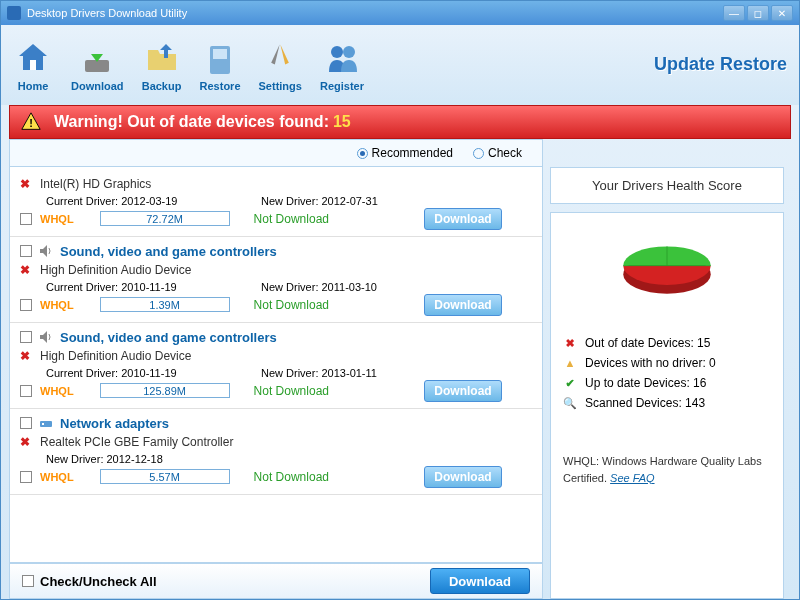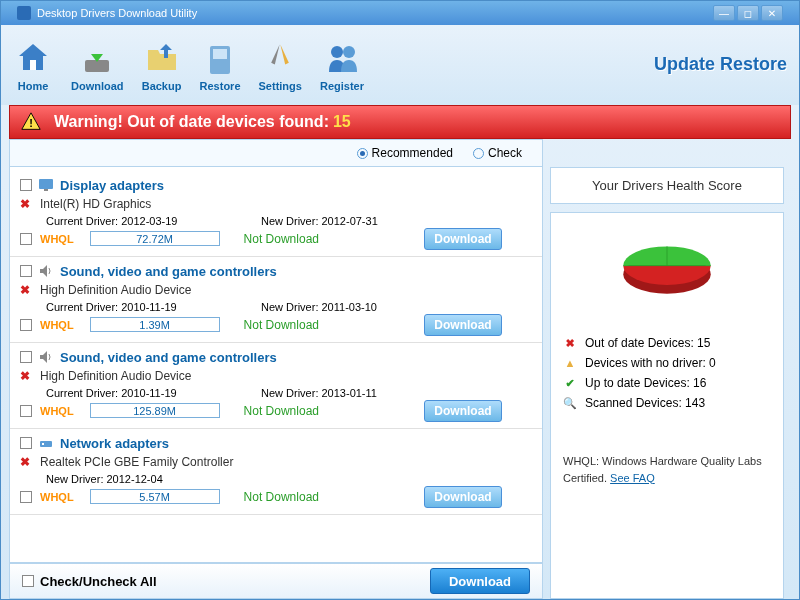--- a/index.html
+++ b/index.html
@@ -1,18 +1,18 @@
 <!DOCTYPE html>
 <html><head>
 <meta charset="utf-8">
 <style>
 * { margin: 0; padding: 0; box-sizing: border-box; font-family: Tahoma, Arial, sans-serif; }
 body { width: 800px; height: 600px; background: #fff; overflow: hidden; }
 .window { width: 800px; height: 600px; border: 1px solid #4a8cc7; background: linear-gradient(#e8f2fb, #d4e8f7); }
-.titlebar { height: 24px; background: linear-gradient(#6fb3e8, #4a90d9); display: flex; align-items: center; padding: 0 16px; color: #fff; font-size: 11px; }
+.titlebar { height: 24px; background: linear-gradient(#6fb3e8, #4a90d9); display: flex; align-items: center; padding: 0 6px; color: #fff; font-size: 11px; }
 .titlebar-icon { width: 14px; height: 14px; background: #2a6bb5; border-radius: 2px; margin-right: 6px; }
 .titlebar-btns { margin-left: auto; display: flex; gap: 2px; }
 .titlebar-btn { width: 22px; height: 16px; background: linear-gradient(#9ec9ed, #6fa8db); border: 1px solid #5a9cd6; border-radius: 2px; display: flex; align-items: center; justify-content: center; font-size: 10px; color: #fff; cursor: pointer; }
 .toolbar { height: 80px; display: flex; align-items: center; padding: 6px 12px; background: linear-gradient(#e8f2fb, #d4e8f7); }
 .tool-item { display: flex; flex-direction: column; align-items: center; margin-right: 18px; cursor: pointer; font-size: 11px; font-weight: bold; color: #0e64a8; }
 .tool-icon { width: 40px; height: 40px; display: flex; align-items: center; justify-content: center; margin-bottom: 2px; }
 .brand { margin-left: auto; text-align: right; font-size: 18px; font-weight: bold; color: #1b6ab5; text-shadow: 1px 1px 0 #fff; line-height: 1.2; }
 .content { padding: 0 8px; height: calc(100% - 104px); }
 .warning-bar { height: 34px; background: linear-gradient(#ff6b6b, #d42222); border: 1px solid #b51515; display: flex; align-items: center; padding: 0 10px; color: #fff; font-size: 16px; font-weight: bold; }
 .warning-icon { width: 22px; height: 22px; margin-right: 12px; }
@@ -29,36 +29,36 @@
 .checkbox { width: 12px; height: 12px; border: 1px solid #888; background: #fff; cursor: pointer; }
 .cat-icon { width: 16px; height: 16px; display: flex; align-items: center; justify-content: center; }
 .cat-name { color: #0e64a8; font-weight: bold; font-size: 13px; cursor: pointer; }
 .dev-row { display: flex; align-items: center; gap: 6px; padding: 2px 0 2px 0; }
 .x-icon { width: 14px; height: 14px; font-size: 12px; color: #d42222; font-weight: bold; }
 .dev-name { font-size: 12px; color: #333; }
 .date-row { display: flex; padding: 2px 0 2px 26px; font-size: 11px; }
 .date-row span:first-child { width: 215px; }
 .whql-row { display: flex; align-items: center; padding: 2px 0; position: relative; }
 .whql-label { color: #ff9000; font-size: 11px; font-weight: bold; margin-left: 8px; }
-.size-bar { margin-left: 16px; width: 130px; height: 15px; border: 1px solid #7aafdb; background: #fff; display: flex; align-items: center; justify-content: center; color: #0e64a8; font-size: 11px; }
+.size-bar { margin-left: 26px; width: 130px; height: 15px; border: 1px solid #7aafdb; background: #fff; display: flex; align-items: center; justify-content: center; color: #0e64a8; font-size: 11px; }
 .status-label { margin-left: 24px; color: #2a9e2a; font-size: 12px; }
 .dl-btn { position: absolute; right: 30px; width: 78px; height: 22px; background: linear-gradient(#aedcfb, #6bb8e8); border: 1px solid #4a90d9; border-radius: 3px; color: #fff; font-size: 12px; font-weight: bold; cursor: pointer; display: flex; align-items: center; justify-content: center; }
 .footer-row { height: 36px; border: 1px solid #b5d4ed; background: linear-gradient(#fff, #e8f2fb); display: flex; align-items: center; padding: 0 12px; }
 .footer-check { display: flex; align-items: center; gap: 6px; font-size: 13px; font-weight: bold; cursor: pointer; }
 .main-dl-btn { margin-left: auto; width: 100px; height: 26px; background: linear-gradient(#4db0f5, #1a7fd1); border: 1px solid #1668b5; border-radius: 3px; color: #fff; font-size: 13px; font-weight: bold; cursor: pointer; display: flex; align-items: center; justify-content: center; }
 .right-panel { width: 234px; display: flex; flex-direction: column; gap: 8px; padding-top: 28px; }
 .score-box { border: 1px solid #b5d4ed; background: #fff; padding: 10px; text-align: center; }
 .score-title { font-size: 13px; color: #333; }
 .score-val { font-size: 28px; color: #d42222; font-weight: bold; margin-top: 2px; }
 .stats-box { border: 1px solid #b5d4ed; background: #fff; padding: 12px; flex: 1; }
 .pie { width: 110px; height: 70px; margin: 10px auto 28px; position: relative; }
 .stat-line { display: flex; align-items: center; gap: 8px; font-size: 12px; padding: 3px 0; }
 .stat-icn { width: 14px; height: 14px; display: flex; align-items: center; justify-content: center; font-size: 11px; }
 .whql-note { font-size: 11px; color: #333; margin-top: 40px; line-height: 1.5; }
-.faq-link { color: #0e64a8; text-decoration: underline; cursor: pointer; }
+.faq-link { color: #0e64a8; text-decoration: underline; cursor: pointer; font-style: italic; }
 ::-webkit-scrollbar { width: 16px; }
 ::-webkit-scrollbar-track { background: #e8e8e8; }
 ::-webkit-scrollbar-thumb { background: #c0c0c0; border: 1px solid #a0a0a0; }
 </style>
 </head>
 <body>
 
 <div class="window">
   <div class="titlebar">
     <div class="titlebar-icon"></div>
@@ -151,30 +151,20 @@
             <div class="radio-circle checked"></div>
             <span>Recommended</span>
           </div>
           <div class="radio-opt">
             <div class="radio-circle"></div>
             <span>Check</span>
           </div>
         </div>
         <div class="device-list" id="device-list">
             <div class="device-block">
-              <div class="cat-row">
-                <div class="checkbox"></div>
-                <div class="cat-icon">
-                  <svg width="16" height="16" viewBox="0 0 16 16">
-                    <rect x="1" y="2" width="14" height="10" fill="#5a9cd6" rx="1"></rect>
-                    <rect x="6" y="12" width="4" height="2" fill="#888"></rect>
-                  </svg>
-                </div>
-                <span class="cat-name">Display adapters</span>
-              </div>
               <div class="dev-row">
                 <span class="x-icon">✖</span>
                 <span class="dev-name">Intel(R) HD Graphics</span>
               </div>
               <div class="date-row">
                 <span>Current Driver: 2012-03-19</span>
                 <span>New Driver: 2012-07-31</span>
               </div>
               <div class="whql-row">
                 <div class="checkbox"></div>
@@ -247,21 +237,21 @@
                     <rect x="4" y="8" width="2" height="2" fill="#fff"></rect>
                   </svg>
                 </div>
                 <span class="cat-name">Network adapters</span>
               </div>
               <div class="dev-row">
                 <span class="x-icon">✖</span>
                 <span class="dev-name">Realtek PCIe GBE Family Controller</span>
               </div>
               <div class="date-row">
-                <span>New Driver: 2012-12-04</span>
+                <span>New Driver: 2012-12-18</span>
               </div>
               <div class="whql-row">
                 <div class="checkbox"></div>
                 <span class="whql-label">WHQL</span>
                 <div class="size-bar">5.57M</div>
                 <span class="status-label">Not Download</span>
                 <div class="dl-btn">Download</div>
               </div>
             </div>
           </div>

